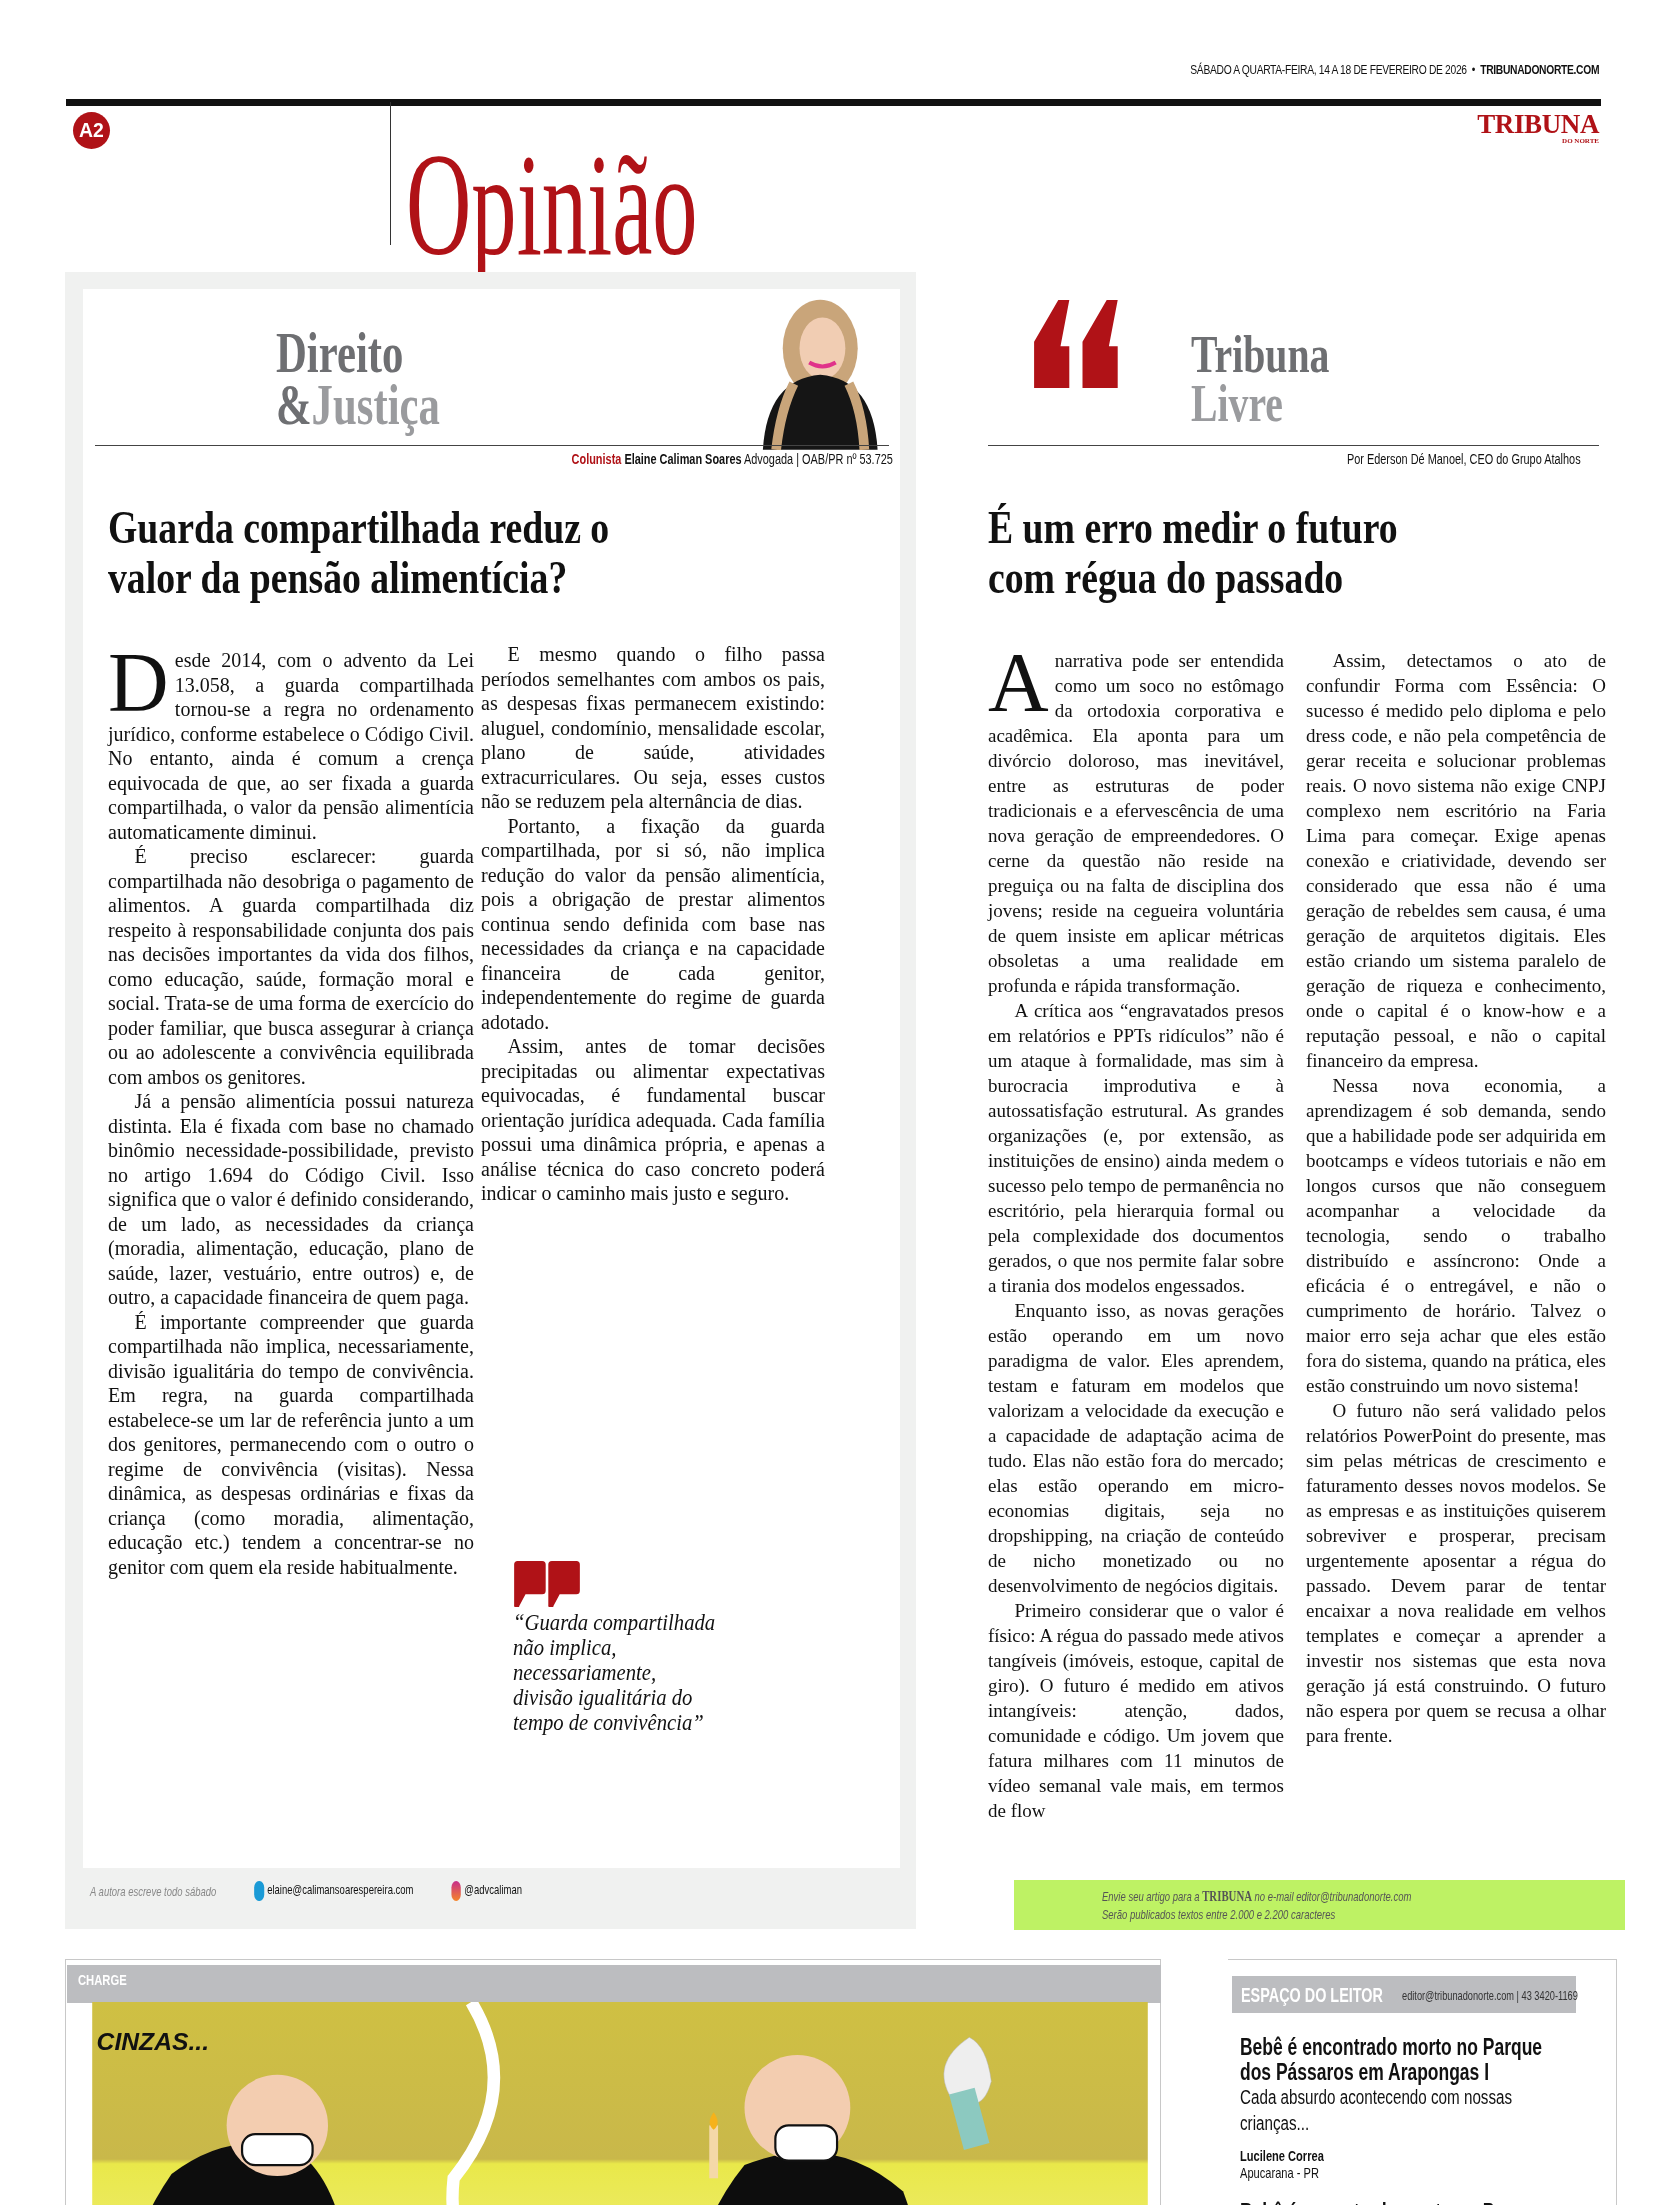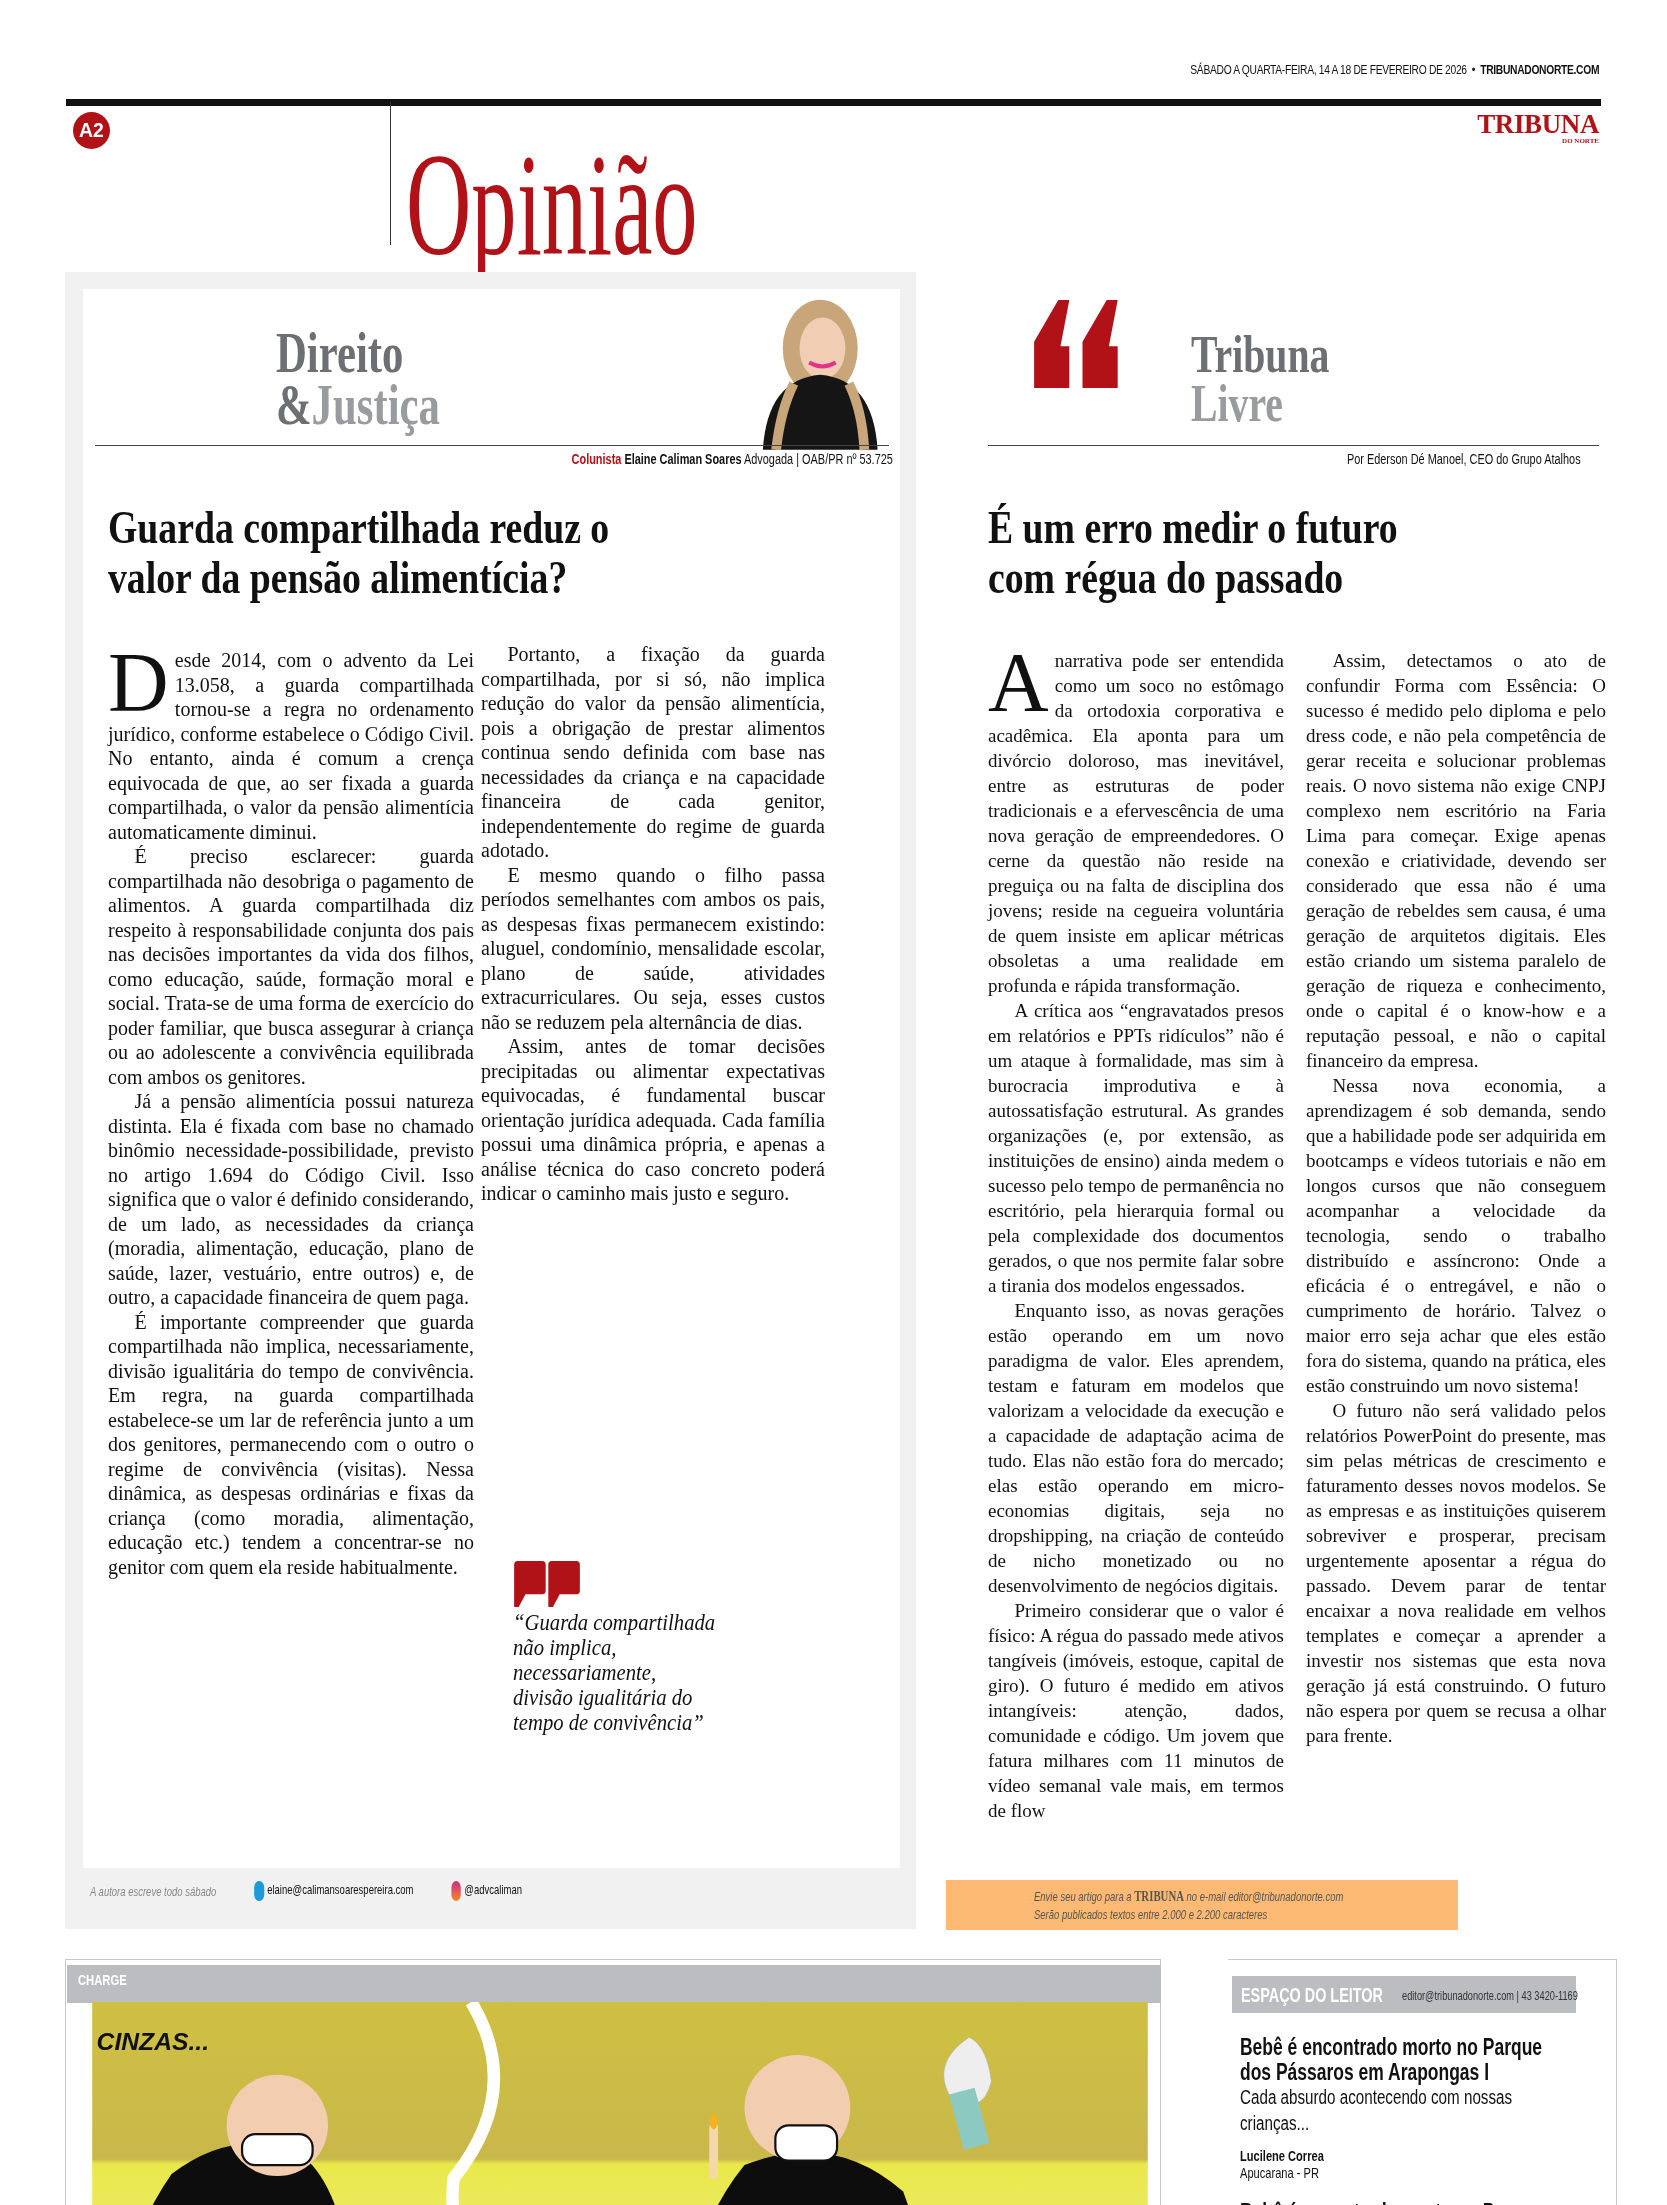--- a/index.html
+++ b/index.html
@@ -39,21 +39,21 @@
   .ico-c{display:inline-block;width:13.2px;height:20px;border-radius:6.6px;vertical-align:middle;margin-right:4.4px;}
   
   .quote-mark{left:1034px;top:300px;width:141px;height:88px;}
   .tl1{left:1191px;top:329px;font-size:53px;color:#6e6f72;}
   .tl2{left:1191px;top:378px;font-size:53px;color:#9a9b9e;}
   .hr2{left:988px;top:445px;width:611px;height:1.3px;background:#444;}
   .byline2{right:86px;top:451px;font-family:"Liberation Sans",sans-serif;font-size:14px;transform:scaleX(.78);transform-origin:right top;white-space:nowrap;}
   .h-right{left:988px;top:503px;}
   .rc1{left:988px;top:648px;width:296px;font-size:19px;line-height:25px;}
   .rc2{left:1306px;top:648px;width:300px;font-size:19px;line-height:25px;}
-  .rightfoot{left:946px;top:1880px;width:512px;height:50px;background:#fdba74;}
+  .rightfoot{left:1014px;top:1880px;width:611px;height:50px;background:#bef264;}
   .rightfoot .t{position:absolute;left:88px;top:8px;font-family:"Liberation Sans",sans-serif;font-style:italic;font-size:13.2px;line-height:17.6px;color:#555;transform:scaleX(.72);transform-origin:left top;white-space:nowrap;}
   .rightfoot .trib{font-family:"Liberation Serif",serif;font-weight:bold;font-style:normal;color:#555;font-size:15px;margin:0 3.5px;}
   
   .chargebox{left:65px;top:1959px;width:1094px;height:529px;border:1.3px solid #c8c8c8;background:#fff;}
   .sechead{background:#bcbdc0;color:#fff;font-family:"Liberation Sans",sans-serif;font-weight:bold;}
   .charge-h{left:67px;top:1965px;width:1094px;height:38px;}
   .charge-h span{position:absolute;left:11px;top:6.2px;font-size:15px;transform:scaleX(.75);transform-origin:left top;}
   .cartoon{left:92px;top:2002px;width:1056px;height:476px;}
   
   .leitorbox{left:1228px;top:1959px;width:388px;height:781px;border:1.3px solid #c8c8c8;background:#fff;border-left:none;}
@@ -110,22 +110,22 @@
   <div>Guarda compartilhada reduz o</div>
   <div>valor da pensão alimentícia?</div>
 </div>
 <div class="abs body-col lc1">
   <p class="first"><span class="drop">D</span><span>esde 2014, com o advento da Lei 13.058, a guarda compartilhada tornou-se a regra no ordenamento jurídico, conforme estabelece o Código Civil. No entanto, ainda é comum a crença equivocada de que, ao ser fixada a guarda compartilhada, o valor da pensão alimentícia automaticamente diminui.</span></p>
   <p>É preciso esclarecer: guarda compartilhada não desobriga o pagamento de alimentos. A guarda compartilhada diz respeito à responsabilidade conjunta dos pais nas decisões importantes da vida dos filhos, como educação, saúde, formação moral e social. Trata-se de uma forma de exercício do poder familiar, que busca assegurar à criança ou ao adolescente a convivência equilibrada com ambos os genitores.</p>
   <p>Já a pensão alimentícia possui natureza distinta. Ela é fixada com base no chamado binômio necessidade-possibilidade, previsto no artigo 1.694 do Código Civil. Isso significa que o valor é definido considerando, de um lado, as necessidades da criança (moradia, alimentação, educação, plano de saúde, lazer, vestuário, entre outros) e, de outro, a capacidade financeira de quem paga.</p>
   <p>É importante compreender que guarda compartilhada não implica, necessariamente, divisão igualitária do tempo de convivência. Em regra, na guarda compartilhada estabelece-se um lar de referência junto a um dos genitores, permanecendo com o outro o regime de convivência (visitas). Nessa dinâmica, as despesas ordinárias e fixas da criança (como moradia, alimentação, educação etc.) tendem a concentrar-se no genitor com quem ela reside habitualmente.</p>
 </div>
 <div class="abs body-col lc2">
+  <p>E mesmo quando o filho passa períodos semelhantes com ambos os pais, as despesas fixas permanecem existindo: aluguel, condomínio, mensalidade escolar, plano de saúde, atividades extracurriculares. Ou seja, esses custos não se reduzem pela alternância de dias.</p>
   <p>Portanto, a fixação da guarda compartilhada, por si só, não implica redução do valor da pensão alimentícia, pois a obrigação de prestar alimentos continua sendo definida com base nas necessidades da criança e na capacidade financeira de cada genitor, independentemente do regime de guarda adotado.</p>
-  <p>E mesmo quando o filho passa períodos semelhantes com ambos os pais, as despesas fixas permanecem existindo: aluguel, condomínio, mensalidade escolar, plano de saúde, atividades extracurriculares. Ou seja, esses custos não se reduzem pela alternância de dias.</p>
   <p>Assim, antes de tomar decisões precipitadas ou alimentar expectativas equivocadas, é fundamental buscar orientação jurídica adequada. Cada família possui uma dinâmica própria, e apenas a análise técnica do caso concreto poderá indicar o caminho mais justo e seguro.</p>
 </div>
 <svg class="abs pq-icon" viewBox="0 0 150 105">
   <path d="M8 0h56a8 8 0 0 1 8 8v60a8 8 0 0 1-8 8H26l-14 26a4 4 0 0 1-12-2V8a8 8 0 0 1 8-8z" fill="#b01217"></path>
   <path d="M86 0h56a8 8 0 0 1 8 8v60a8 8 0 0 1-8 8h-38l-14 26a4 4 0 0 1-12-2V8a8 8 0 0 1 8-8z" fill="#b01217"></path>
 </svg>
 <div class="abs pullquote">“Guarda compartilhada não implica, necessariamente, divisão igualitária do tempo de convivência”</div>
 <div class="abs leftfoot">
   <span class="italic">A autora escreve todo sábado</span>
   <span><span class="ico-c" style="background:#1a9ad6"></span><span>elaine@calimansoarespereira.com</span></span>

